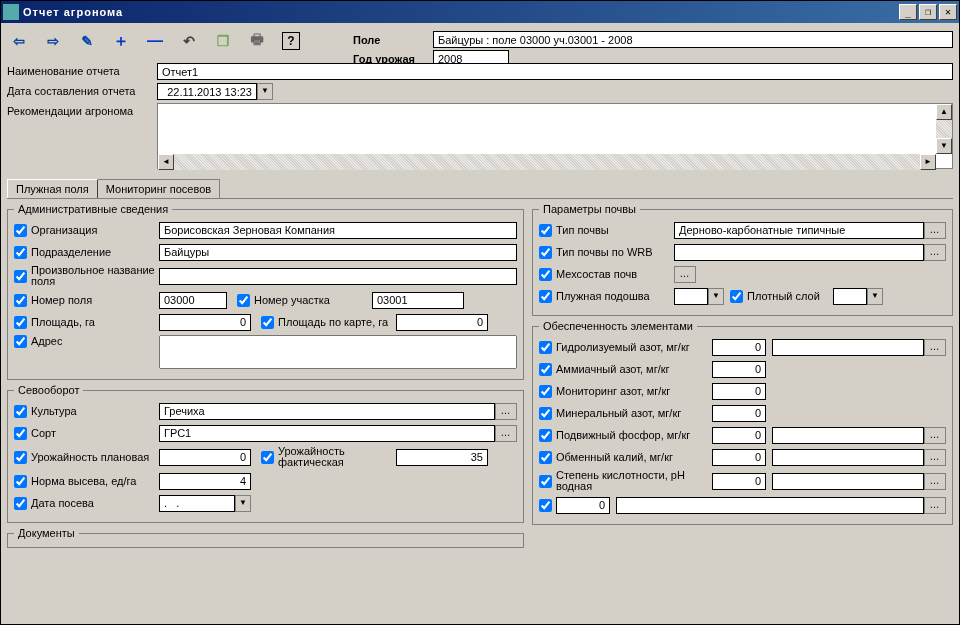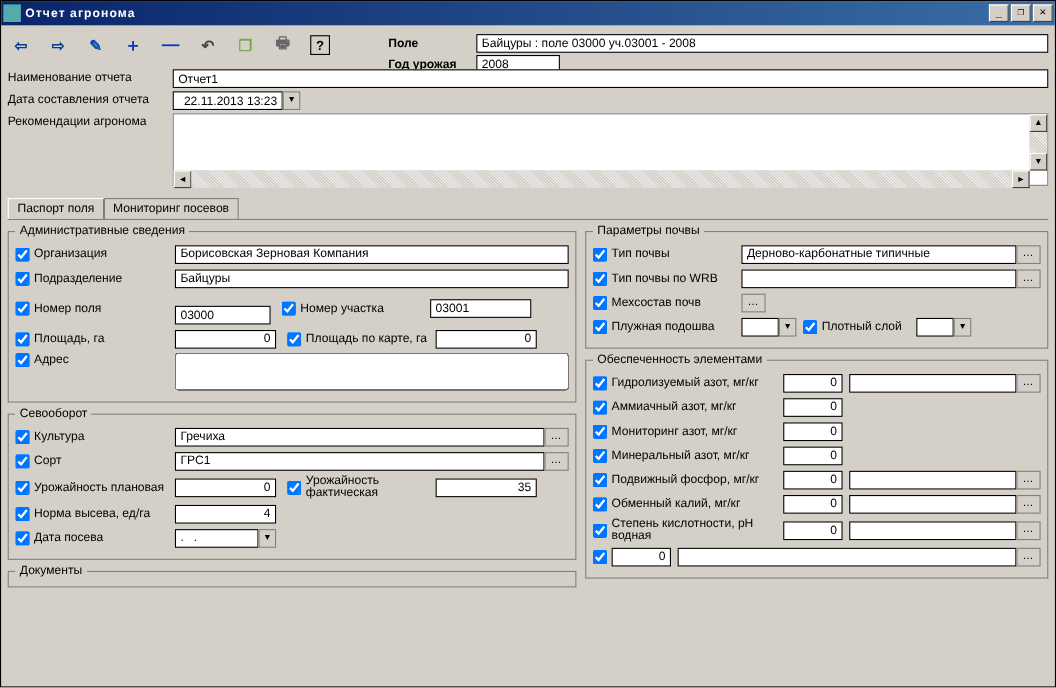--- a/index.html
+++ b/index.html
@@ -119,21 +119,21 @@
         </div>
         <div class="hscroll-stub">
           <div class="sbtn">◄</div>
           <div class="strack"></div>
           <div class="sbtn">►</div>
         </div>
       </div>
     </div>
 
     <div class="tabs">
-      <div class="tab active">Паспорт поля</div>
+      <div class="tab active">Плужная поля</div>
       <div class="tab">Мониторинг посевов</div>
     </div>
     <div class="tab-body">
       <div class="cols">
 
         <div class="col left">
 
           <fieldset>
             <legend>Административные сведения</legend>
             <div class="frow">
@@ -141,22 +141,27 @@
               <span class="flab">Организация</span>
               <input class="val flex1" value="Борисовская Зерновая Компания" style="">
             </div>
             <div class="frow">
               <input type="checkbox" checked="" class="chk" style="">
               <span class="flab">Подразделение</span>
               <input class="val flex1" value="Байцуры" style="">
             </div>
             <div class="frow">
               <input type="checkbox" checked="" class="chk" style="">
+              <span class="flab" style="line-height:11px">Произвольное название поля</span>
+              <input class="val flex1" value="" style="">
+            </div>
+            <div class="frow">
+              <input type="checkbox" checked="" class="chk" style="">
               <span class="flab">Номер поля</span>
-              <input class="val" style="width: 87px; margin-top: 12px;" value="03000">
+              <input class="val" style="width: 68px;" value="03000">
               <span class="gap"></span>
               <input type="checkbox" checked="" class="chk" style="">
               <span class="flab w2">Номер участка</span>
               <input class="val flex1" style="width: 92px; flex: 0 0 auto;" value="03001">
             </div>
             <div class="frow">
               <input type="checkbox" checked="" class="chk" style="">
               <span class="flab">Площадь, га</span>
               <input class="val num" style="width: 92px;" value="0">
               <span class="gap"></span>

